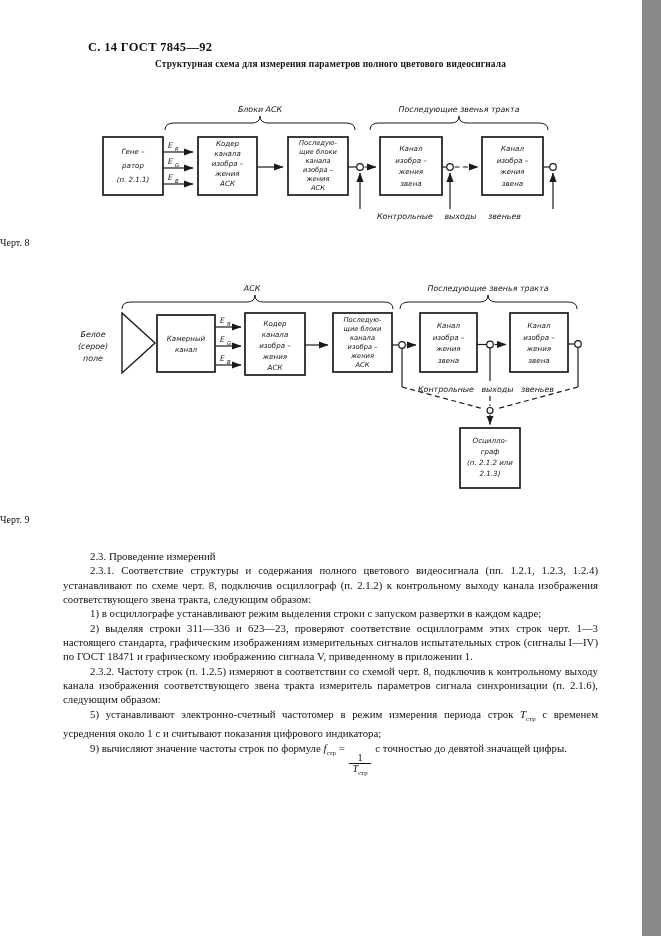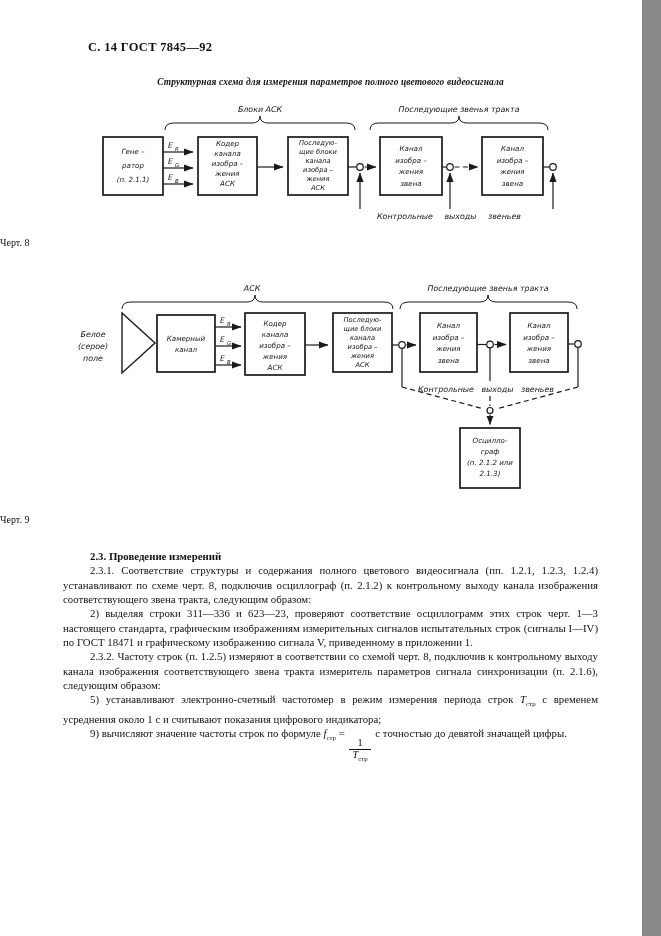--- a/index.html
+++ b/index.html
@@ -22,34 +22,34 @@
   .lbl{font-size:7.9px;text-anchor:middle;}
   .elbl{font-size:7.6px;}
   .esub{font-size:5.4px;}
   .ctl{font-size:7.9px;text-anchor:middle;word-spacing:9px;}
   .ctl2{font-size:7.9px;text-anchor:middle;word-spacing:5px;}
   .body{
     position:absolute;left:63px;top:549px;width:535px;
     font-size:10.8px;line-height:14.35px;text-align:justify;
   }
   .body p{margin:0;text-indent:27px;}
-  .body .bold{font-weight:bold;}
+  .body .bold{font-weight:normal;}
   .body sub{font-size:6.8px;}
   .body i{font-family:"Liberation Serif",serif;}
   .frac{display:inline-flex;flex-direction:column;align-items:center;vertical-align:-9px;line-height:1.05;margin:0 2px;font-size:10.3px;text-indent:0;}
   .frac .den{border-top:1px solid #111;padding:0 3px;}
 </style>
 </head>
 <body>
 
 <div class="page">
 
   <div class="hdr">С. 14 ГОСТ 7845—92</div>
 
-  <div class="figtitle" style="top:77px;font-style:italic;">Структурная схема для измерения параметров полного цветового видеосигнала</div>
+  <div class="figtitle" style="top:59px;">Структурная схема для измерения параметров полного цветового видеосигнала</div>
 
   <svg style="top:95px;" width="661" height="142" viewBox="0 0 661 142">
     <defs>
       <marker id="ah" markerWidth="9" markerHeight="8" refX="7.5" refY="3" orient="auto">
         <path d="M0,0 L8,3 L0,6 z" fill="#1a1a1a"></path>
       </marker>
     </defs>
 
     <path class="brace" d="M165,35 Q165,28 174,28 L252,28 Q260,28 260,21 Q260,28 268,28 L346,28 Q355,28 355,35"></path>
     <text class="lbl" x="260" y="17">Блоки АСК</text>
@@ -229,20 +229,21 @@
       <text class="bt" x="490" y="185">(п. 2.1.2 или</text>
       <text class="bt" x="490" y="196">2.1.3)</text>
     </g>
   </svg>
 
   <div class="caption" style="top:514px;">Черт. 9</div>
 
   <div class="body">
     <p class="bold">2.3. Проведение измерений</p>
     <p>2.3.1. Соответствие структуры и содержания полного цветового видеосигнала (пп. 1.2.1, 1.2.3, 1.2.4) устанавливают по схеме черт. 8, подключив осциллограф (п. 2.1.2) к контрольному выходу канала изображения соответствующего звена тракта, следующим образом:</p>
+    <p>1) в осциллографе устанавливают режим выделения строки с запуском развертки в каждом кадре;</p>
     <p>2) выделяя строки 311—336 и 623—23, проверяют соответствие осциллограмм этих строк черт. 1—3 настоящего стандарта, графическим изображениям измерительных сигналов испытательных строк (сигналы I—IV) по ГОСТ 18471 и графическому изображению сигнала V, приведенному в приложении 1.</p>
     <p>2.3.2. Частоту строк (п. 1.2.5) измеряют в соответствии со схемой черт. 8, подключив к контрольному выходу канала изображения соответствующего звена тракта измеритель параметров сигнала синхронизации (п. 2.1.6), следующим образом:</p>
     <p><span>5) устанавливают электронно-счетный частотомер в режим измерения периода строк </span><i>T</i><sub>стр</sub><span> с временем усреднения около 1 с и считывают показания цифрового индикатора;</span></p>
     <p><span>9) вычисляют значение частоты строк по формуле </span><span><i>f</i><sub>стр</sub><span> = </span><span class="frac">
             <span class="num">1</span>
             <span class="den"><i>T</i><sub>стр</sub></span>
           </span></span><span> с точностью до девятой значащей цифры.</span></p>
   </div>
 
 </div>

